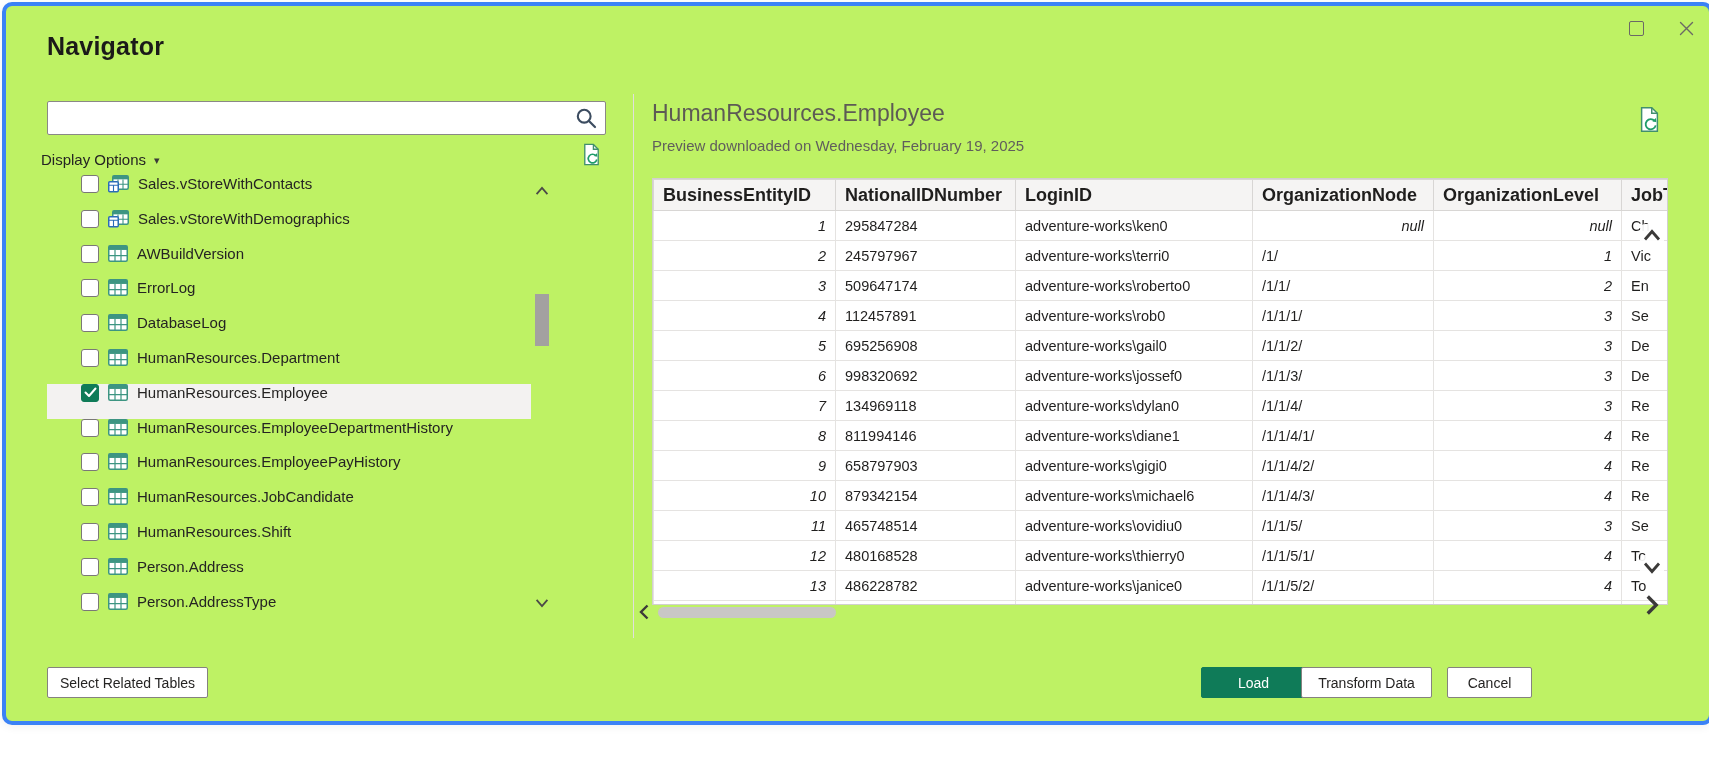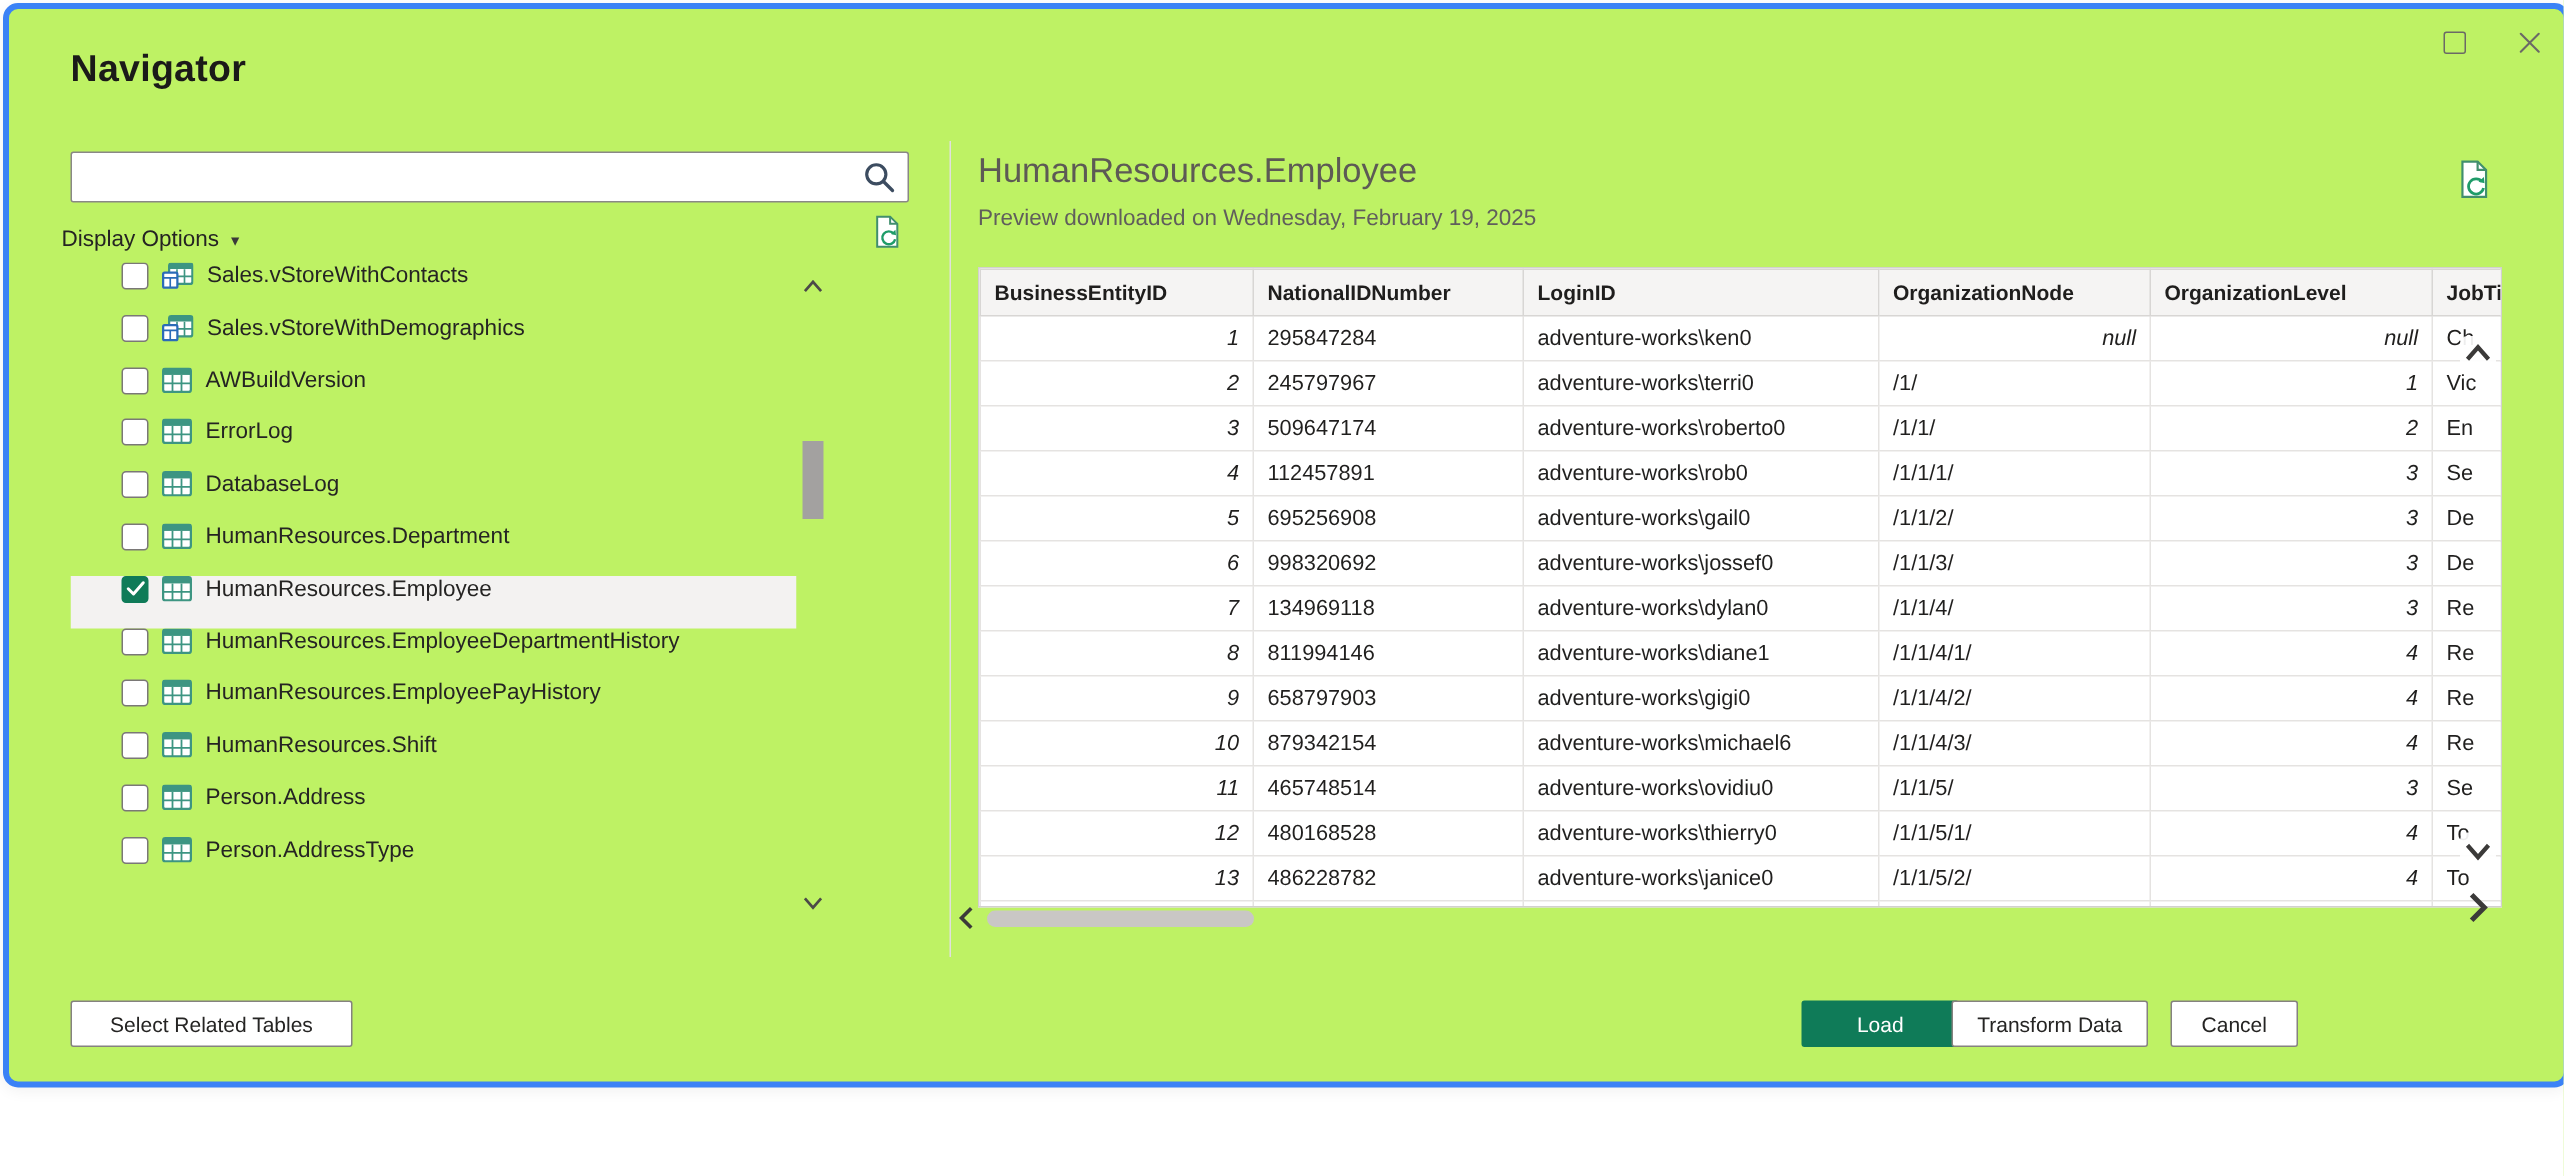--- a/index.html
+++ b/index.html
@@ -45,39 +45,39 @@
   .vdivider{position:absolute;left:627px;top:88px;width:1px;height:544px;background:#e1dfdd;}
   .preview-title{position:absolute;left:646px;top:94px;font-size:23px;font-weight:400;color:#5d5a55;}
   .preview-subtitle{position:absolute;left:646px;top:131px;font-size:15px;color:#605e5c;}
   .preview-refresh{position:absolute;left:1630px;top:100px;cursor:pointer;}
   .preview-table-wrap{
     position:absolute;left:646px;top:172px;width:1016px;height:427px;
     overflow:hidden;border:1px solid #d2d0ce;box-sizing:border-box;background:#fff;
   }
   table.preview{border-collapse:collapse;table-layout:fixed;width:1200px;}
   table.preview th{
-    height:30px;background:#f5f4f3;font-weight:700;font-size:14px;text-align:left;
+    height:30px;background:#f5f4f3;font-weight:700;font-size:18px;text-align:left;
     border:1px solid #d8d6d4;padding:0 9px;white-space:nowrap;overflow:hidden;color:#1f1e1d;
   }
   table.preview td{
     height:29px;font-size:14.5px;border:1px solid #e5e3e1;padding:0 9px;
     white-space:nowrap;overflow:hidden;color:#201f1e;background:#fff;
   }
   table.preview td.num{text-align:right;font-style:italic;}
   .pv-chev{position:absolute;width:24px;height:24px;display:flex;align-items:center;justify-content:center;background:rgba(255,255,255,.92);border-radius:5px;cursor:pointer;}
   .pv-up{left:1634px;top:218px;}
   .pv-down{left:1634px;top:549px;}
   .h-left{position:absolute;left:629px;top:596px;cursor:pointer;}
   .h-thumb{position:absolute;left:652px;top:601px;width:178px;height:11px;background:#c9c7c5;border-radius:6px;cursor:pointer;}
   .h-right{position:absolute;left:1632px;top:586px;cursor:pointer;}
   .btn{
     position:absolute;top:661px;height:31px;box-sizing:border-box;border:1px solid #85827f;border-radius:2px;
     background:#fff;color:#252423;font-size:14px;font-family:inherit;display:flex;align-items:center;justify-content:center;cursor:pointer;
   }
-  .btn-select-related{left:41px;width:188px;}
+  .btn-select-related{left:41px;width:161px;}
   .btn-load{left:1195px;width:105px;background:var(--accent,#0f7b58);border-color:var(--accent,#0f7b58);color:#fff;}
   .btn-transform{left:1295px;width:131px;}
   .btn-cancel{left:1441px;width:85px;}
 </style>
 </head>
 <body style="--accent: #0f7b58; --sel: #f3f2f1;">
 
 <div class="dialog">
 
   <div class="nav-title">Navigator</div>
@@ -215,20 +215,31 @@
       <div class="list-row">
         <span class="checkbox"></span>
         <span class="row-icon">
           <svg width="20" height="17" viewBox="0 0 20 17">
             <rect x="0.75" y="0.75" width="18.5" height="15.5" rx="1.5" fill="#fff" stroke="#3d9582" stroke-width="1.5"></rect>
             <rect x="0.75" y="0.75" width="18.5" height="4.2" fill="#3d9582"></rect>
             <path d="M7 5 V16.25 M13 5 V16.25 M0.75 10.6 H19.25" stroke="#3d9582" stroke-width="1.2"></path>
           </svg>
         </span>
         <span class="list-label">HumanResources.EmployeePayHistory</span>
+      </div>
+      <div class="list-row">
+        <span class="checkbox"></span>
+        <span class="row-icon">
+          <svg width="20" height="17" viewBox="0 0 20 17">
+            <rect x="0.75" y="0.75" width="18.5" height="15.5" rx="1.5" fill="#fff" stroke="#3d9582" stroke-width="1.5"></rect>
+            <rect x="0.75" y="0.75" width="18.5" height="4.2" fill="#3d9582"></rect>
+            <path d="M7 5 V16.25 M13 5 V16.25 M0.75 10.6 H19.25" stroke="#3d9582" stroke-width="1.2"></path>
+          </svg>
+        </span>
+        <span class="list-label">HumanResources.JobCandidate</span>
       </div>
       <div class="list-row">
         <span class="checkbox"></span>
         <span class="row-icon">
           <svg width="20" height="17" viewBox="0 0 20 17">
             <rect x="0.75" y="0.75" width="18.5" height="15.5" rx="1.5" fill="#fff" stroke="#3d9582" stroke-width="1.5"></rect>
             <rect x="0.75" y="0.75" width="18.5" height="4.2" fill="#3d9582"></rect>
             <path d="M7 5 V16.25 M13 5 V16.25 M0.75 10.6 H19.25" stroke="#3d9582" stroke-width="1.2"></path>
           </svg>
         </span>

